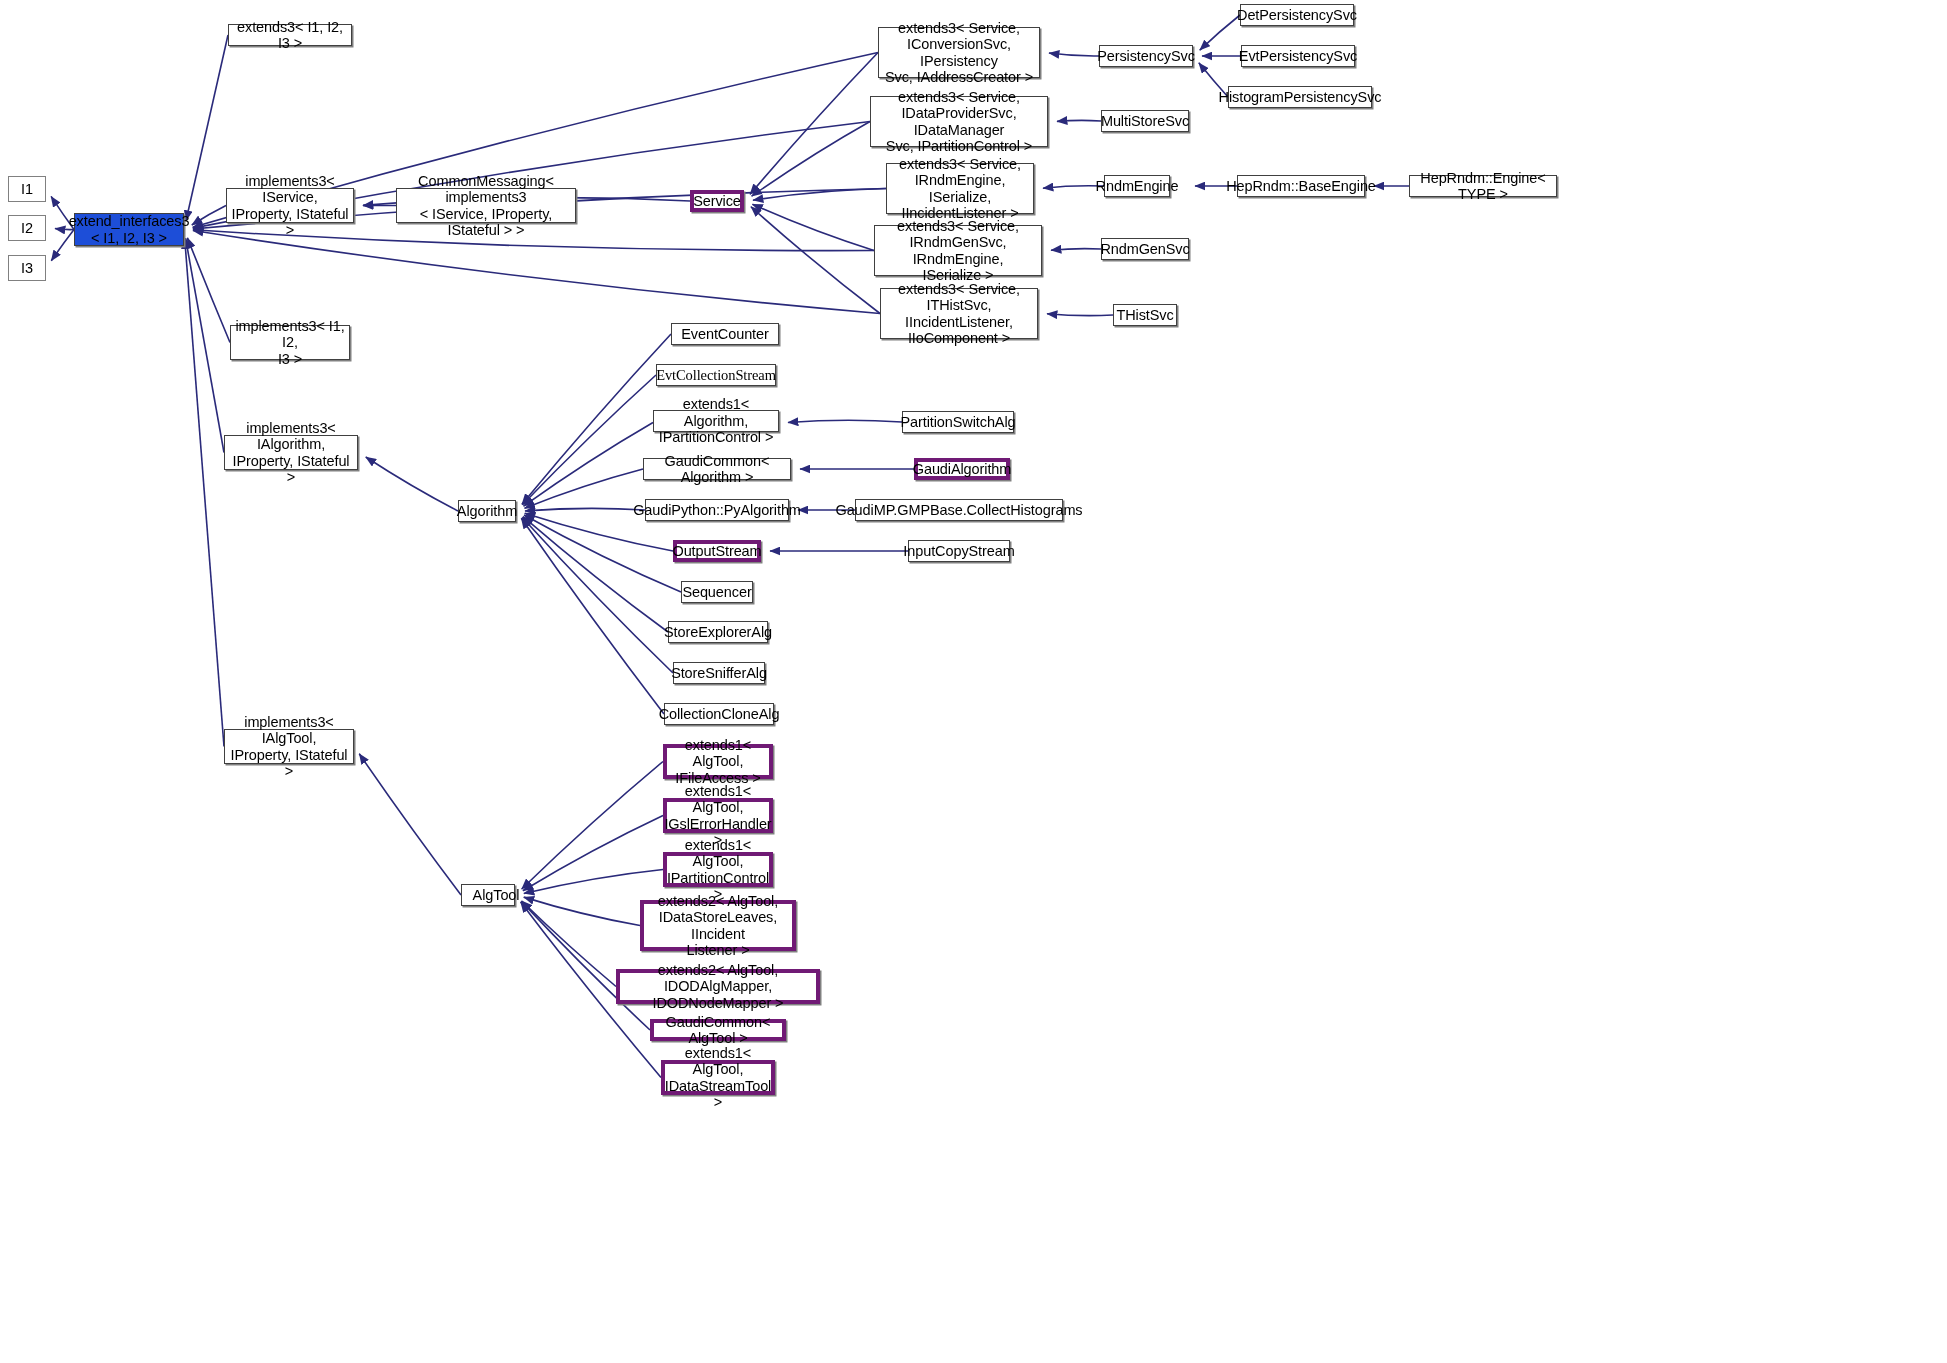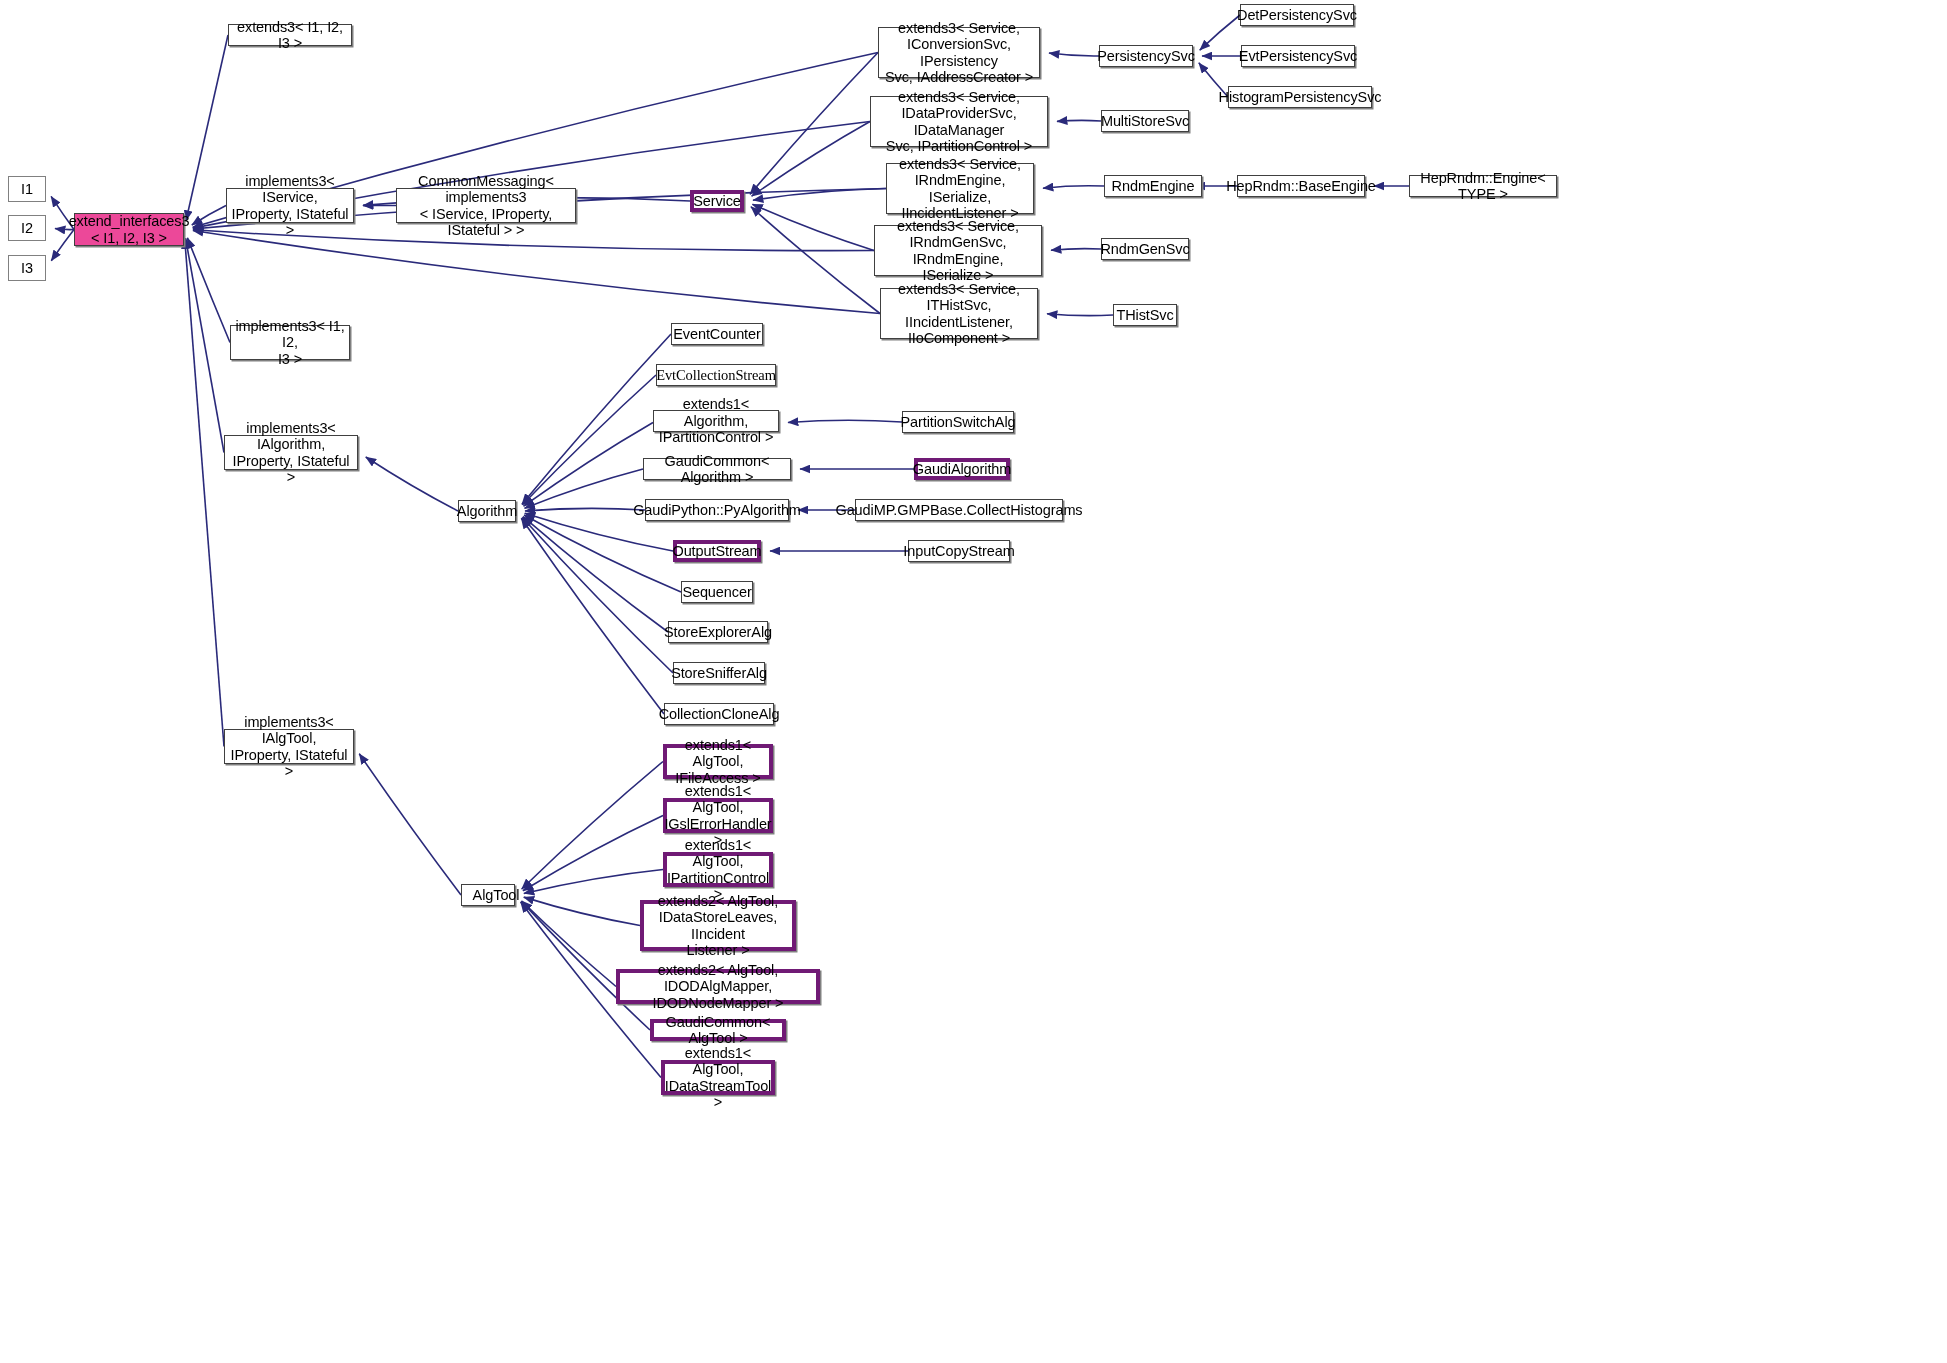--- a/index.html
+++ b/index.html
@@ -37,21 +37,21 @@
     line-height: 16.5px;
     color: #000000;
     white-space: pre-line;
     padding: 1px 4px;
     letter-spacing: -0.1px;
   }
   .node.red {
     border: 4px solid #701a75;
   }
   .node.root {
-    background: #ec4899;
+    background: #1d4ed8;
     border: 1px solid #404040;
   }
   .node.plain {
     box-shadow: none;
     border: 1px solid #808080;
   }
 </style>
 </head>
 <body>
 
@@ -149,27 +149,27 @@
 IRndmGenSvc, IRndmEngine,
 ISerialize &gt;</div>
       <div class="node" style="left: 880px; top: 288px; width: 158px; height: 51px;">extends3&lt; Service,
 ITHistSvc, IIncidentListener,
 IIoComponent &gt;</div>
       <div class="node" style="left: 1099px; top: 45px; width: 94px; height: 22px;">PersistencySvc</div>
       <div class="node" style="left: 1240px; top: 4px; width: 114px; height: 22px;">DetPersistencySvc</div>
       <div class="node" style="left: 1241px; top: 45px; width: 114px; height: 22px;">EvtPersistencySvc</div>
       <div class="node" style="left: 1228px; top: 86px; width: 144px; height: 22px;">HistogramPersistencySvc</div>
       <div class="node" style="left: 1101px; top: 110px; width: 88px; height: 22px;">MultiStoreSvc</div>
-      <div class="node" style="left: 1104px; top: 175px; width: 98px; height: 22px;">RndmEngine</div>
+      <div class="node" style="left: 1104px; top: 175px; width: 66px; height: 22px;">RndmEngine</div>
       <div class="node" style="left: 1237px; top: 175px; width: 128px; height: 22px;">HepRndm::BaseEngine</div>
       <div class="node" style="left: 1409px; top: 175px; width: 148px; height: 22px;">HepRndm::Engine&lt; TYPE &gt;</div>
       <div class="node" style="left: 1101px; top: 238px; width: 88px; height: 22px;">RndmGenSvc</div>
       <div class="node" style="left: 1113px; top: 304px; width: 64px; height: 22px;">THistSvc</div>
       <div class="node" style="left: 458px; top: 500px; width: 58px; height: 22px;">Algorithm</div>
-      <div class="node" style="left: 671px; top: 323px; width: 92px; height: 22px;">EventCounter</div>
+      <div class="node" style="left: 671px; top: 323px; width: 108px; height: 22px;">EventCounter</div>
       <div class="node" style="left: 656px; top: 364px; width: 120px; height: 22px; font-family: Liberation Serif, serif;">EvtCollectionStream</div>
       <div class="node" style="left: 653px; top: 410px; width: 126px; height: 22px;">extends1&lt; Algorithm,
 IPartitionControl &gt;</div>
       <div class="node" style="left: 643px; top: 458px; width: 148px; height: 22px;">GaudiCommon&lt; Algorithm &gt;</div>
       <div class="node" style="left: 645px; top: 499px; width: 144px; height: 22px;">GaudiPython::PyAlgorithm</div>
       <div class="node red" style="left: 673px; top: 540px; width: 88px; height: 22px;">OutputStream</div>
       <div class="node" style="left: 681px; top: 581px; width: 72px; height: 22px;">Sequencer</div>
       <div class="node" style="left: 668px; top: 621px; width: 100px; height: 22px;">StoreExplorerAlg</div>
       <div class="node" style="left: 673px; top: 662px; width: 92px; height: 22px;">StoreSnifferAlg</div>
       <div class="node" style="left: 664px; top: 703px; width: 110px; height: 22px;">CollectionCloneAlg</div>

